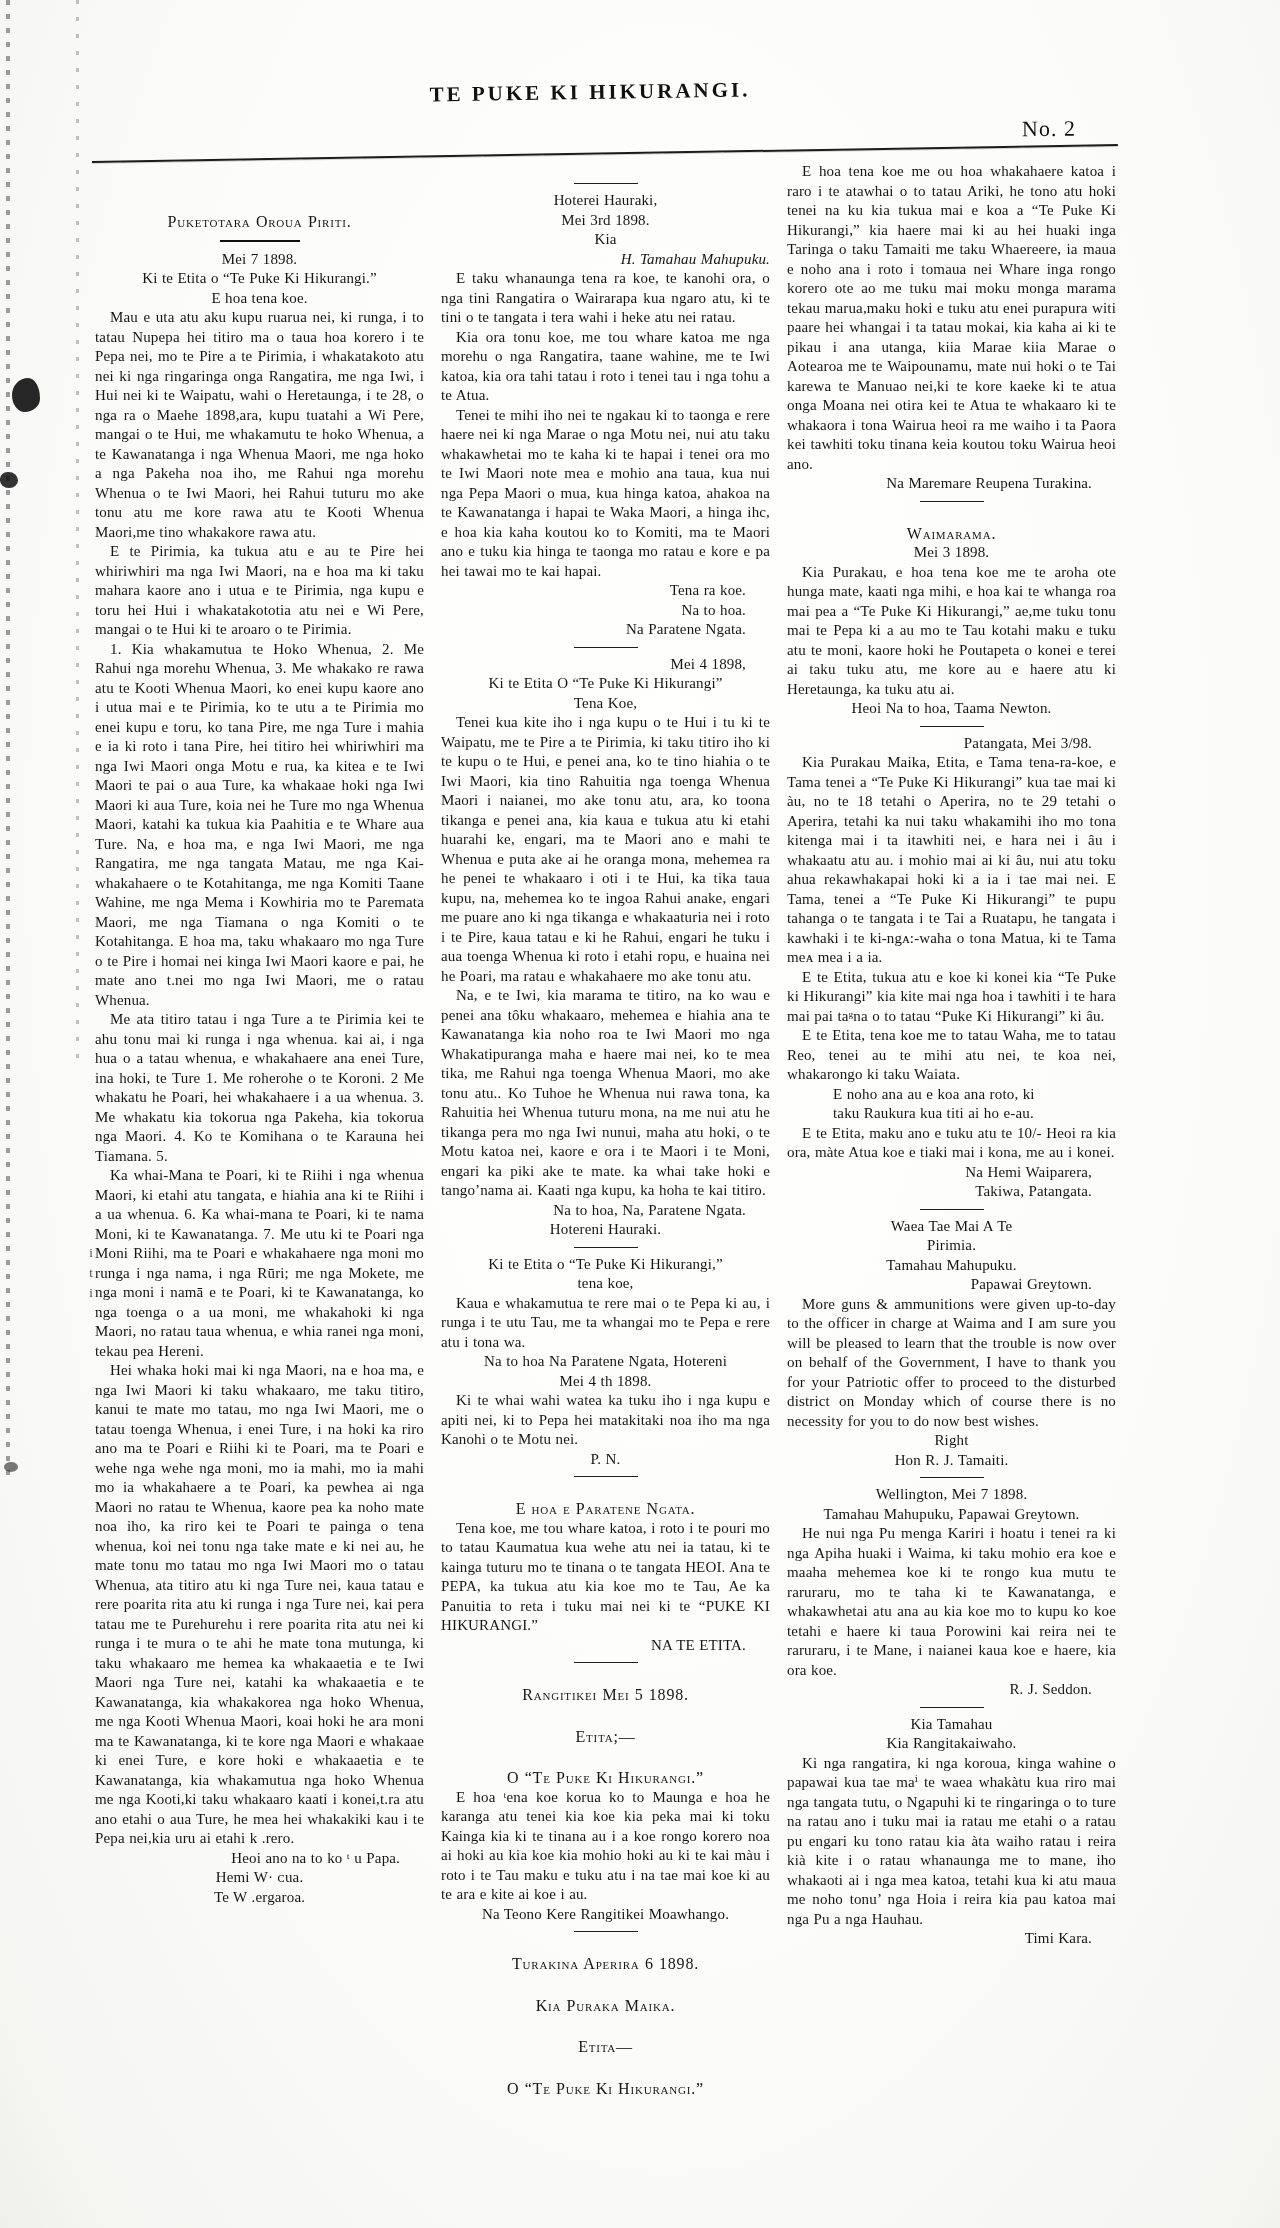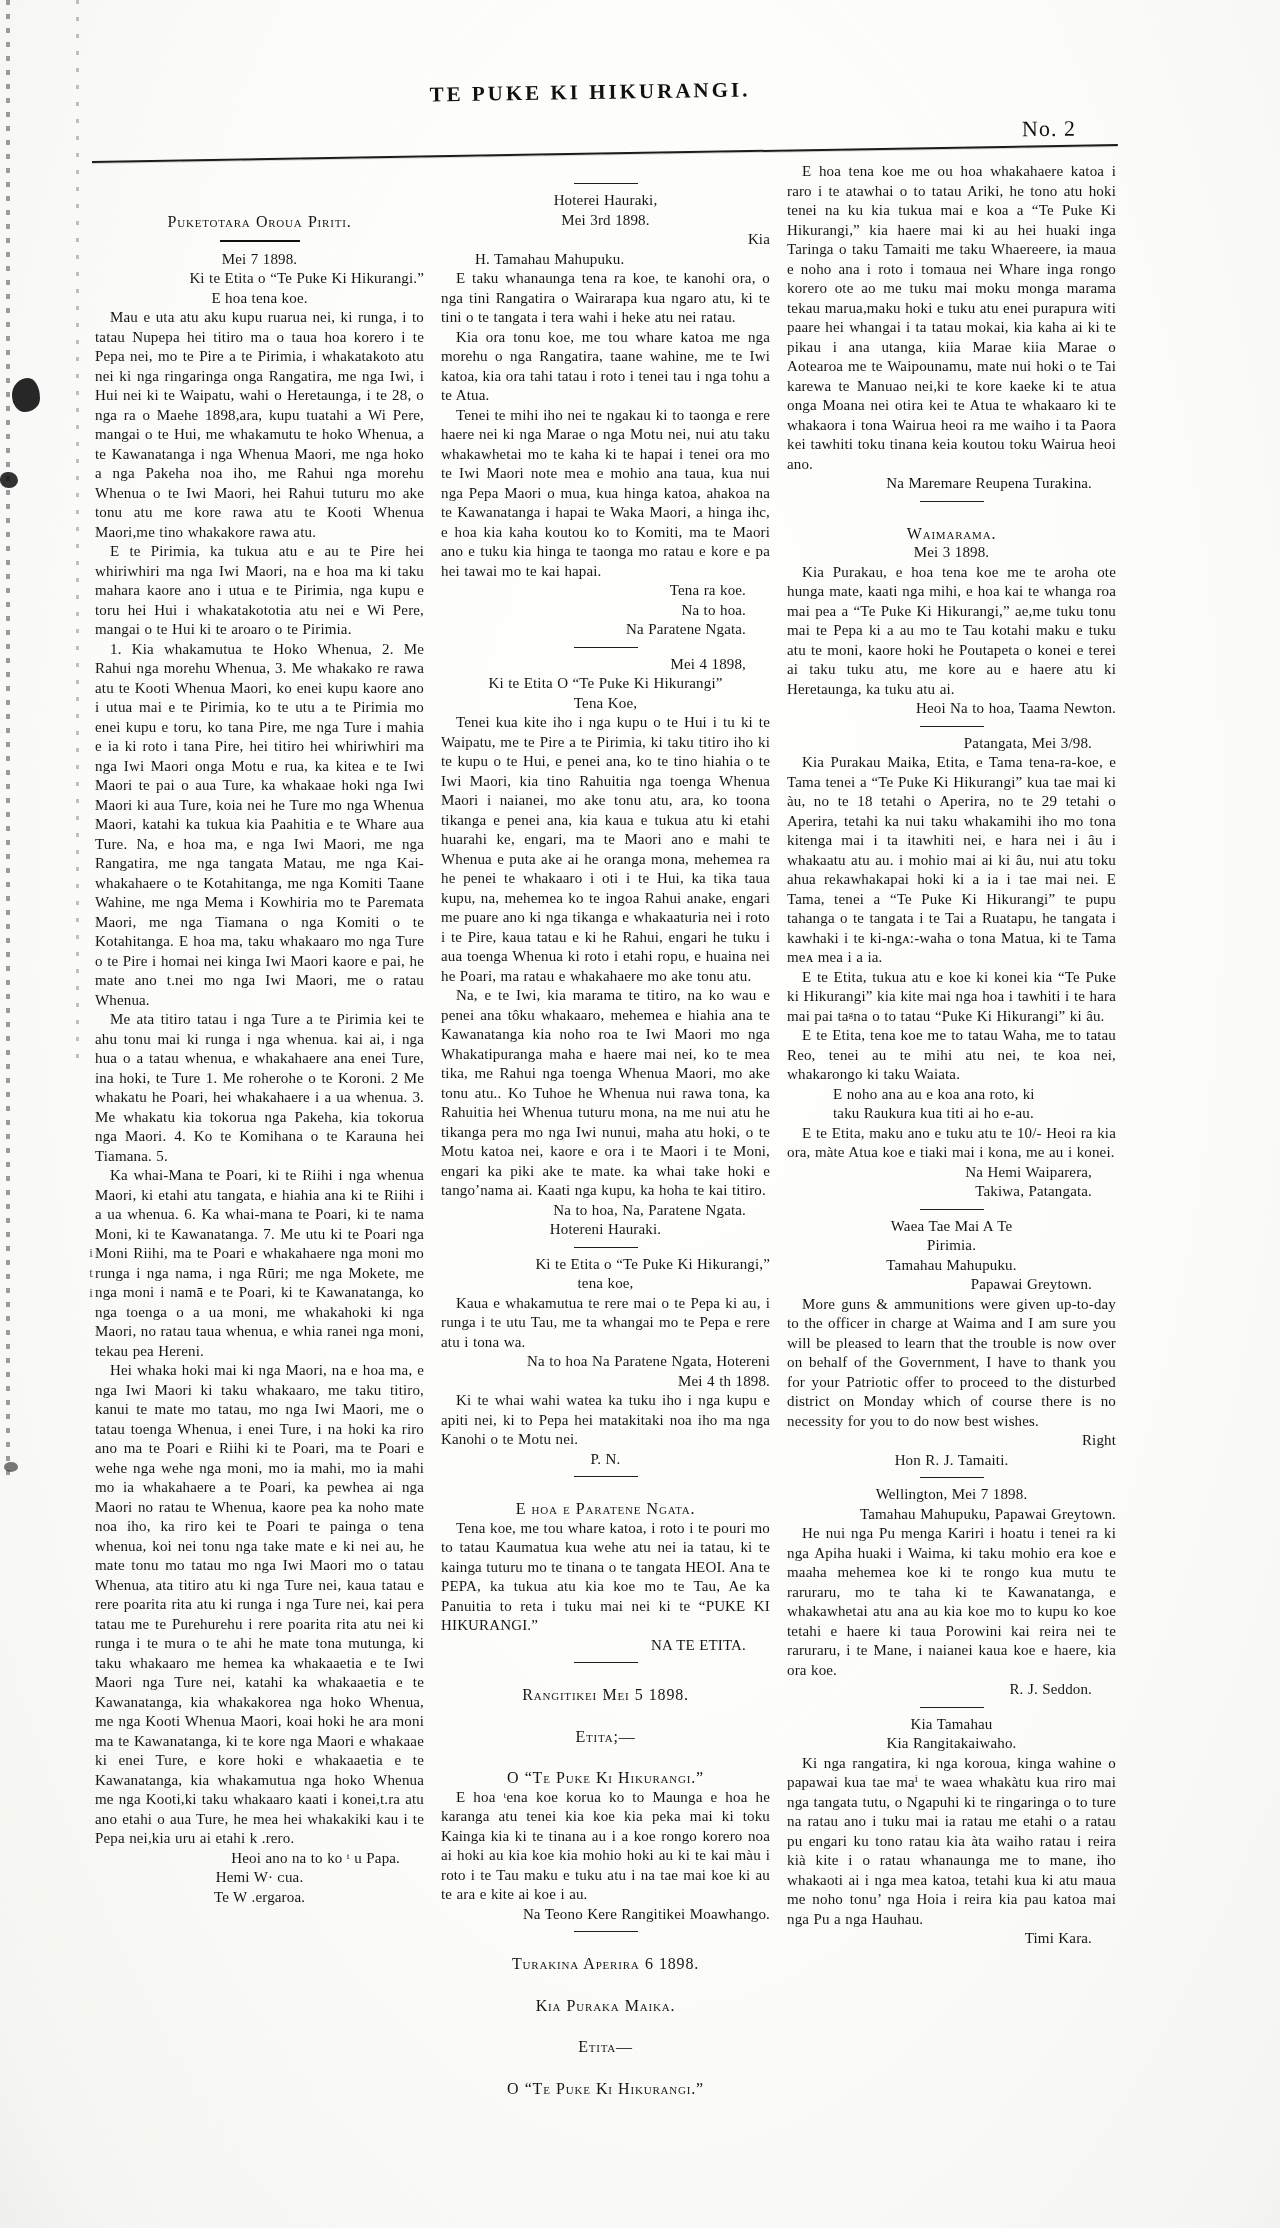--- a/index.html
+++ b/index.html
@@ -60,22 +60,22 @@
     text-align:justify;letter-spacing:.15px;word-spacing:.5px;
     color:#161616;
   }
   .col-1{padding-top:38px;}
   .col-2{padding-top:24px;}
   .col-3{padding-top:10px;}
   .blk{margin:0;}
   .p{text-indent:15px;}
   .c{text-align:center;font-family:Liberation Serif, serif;}
   .r{text-align:right;padding-right:24px;}
-  .l{text-align:right;}
-  .li{text-align:left;padding-left:34px;}
+  .l{text-align:center;}
+  .li{text-align:right;padding-left:34px;font-style:italic;}
   .v{text-align:left;padding-left:46px;}
   .sc{font-variant:small-caps;text-align:center;letter-spacing:.8px;font-size:16px;margin-top:22px;}
   .rule{width:64px;border-top:1.5px solid #1e1e1e;margin:7px auto;}
   .rule-heavy{width:80px;border-top:2.5px solid #101010;margin:8px auto;}
 </style>
 </head>
 <body>
 
 <div class="sheet">
 

